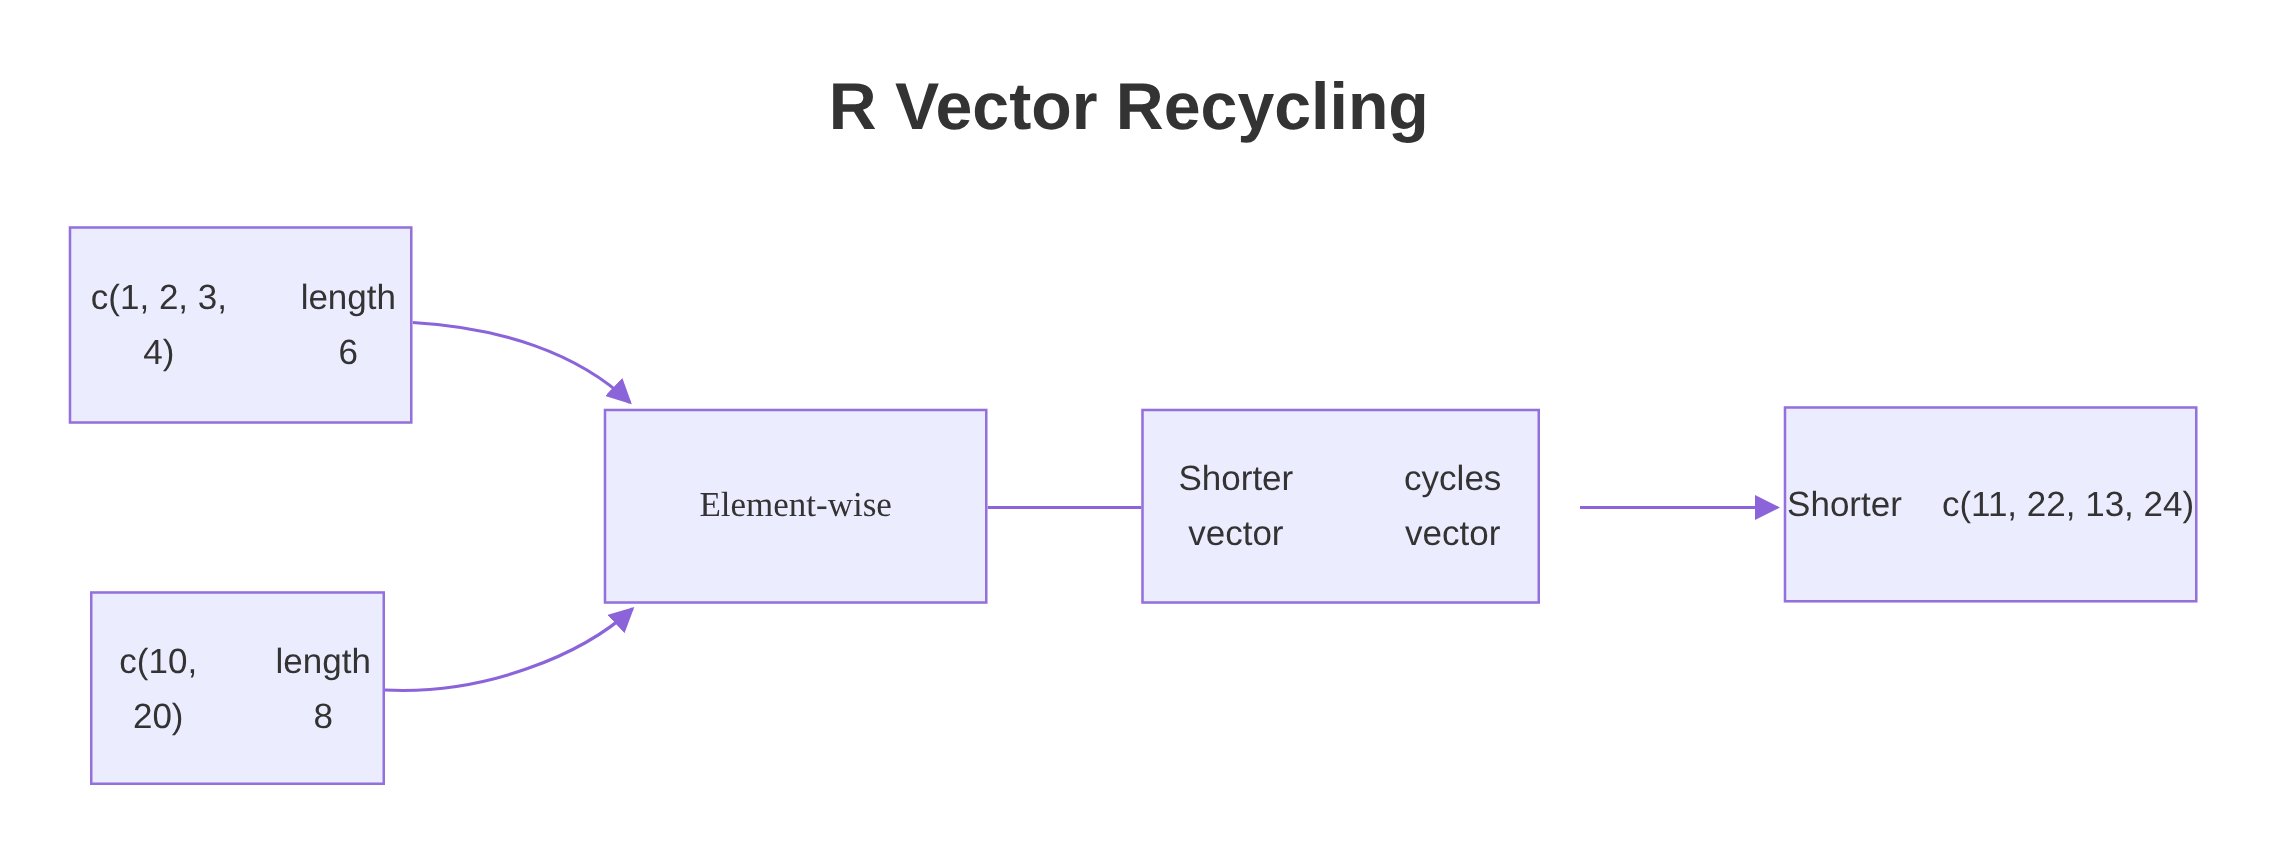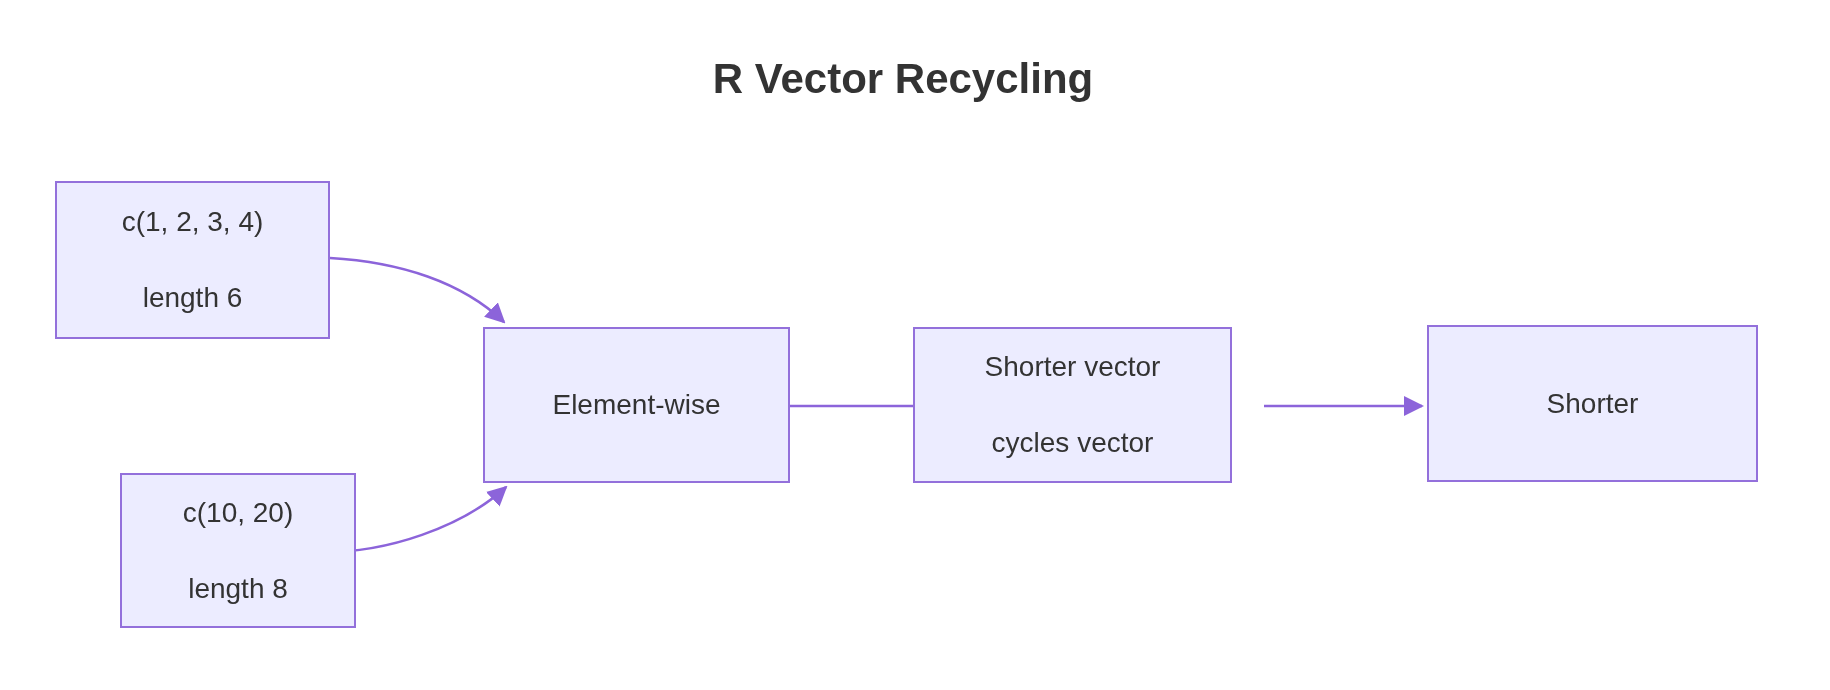--- a/index.html
+++ b/index.html
@@ -17,21 +17,21 @@
     height: 690px;
     background: var(--background);
     font-family: "Liberation Sans", "DejaVu Sans", sans-serif;
     overflow: hidden;
   }
   .diagram-title {
     position: absolute;
     left: 903px;
     top: 55px;
     transform: translateX(-50%);
-    font-size: 42px;
+    font-size: 53px;
     font-weight: bold;
     color: var(--text);
     white-space: nowrap;
   }
   .edges {
     position: absolute;
     left: 0; top: 0;
     width: 1830px;
     height: 690px;
   }
@@ -42,29 +42,28 @@
   }
   .arrowhead { fill: var(--edge); }
   .node {
     position: absolute;
     background: var(--node-fill);
     border: 2px solid var(--node-border);
     color: var(--text);
     font-size: 28px;
     line-height: 44px;
     display: flex;
-    flex-direction: column;
     align-items: center;
     justify-content: center;
     text-align: center;
     gap: 32px;
   }
   #node-vec-long   { left: 55px;   top: 181px; width: 275px; height: 158px; }
-  #node-vec-short  { left: 72px;   top: 473px; width: 236px; height: 155px; margin-left: 48px; }
-  #node-operation  { left: 483px;  top: 327px; width: 307px; height: 156px; }
+  #node-vec-short  { left: 72px;   top: 473px; width: 236px; height: 155px; }
+  #node-operation  { left: 483px;  top: 327px; width: 307px; height: 156px; font-family: Liberation Serif, serif; }
   #node-recycle    { left: 913px;  top: 327px; width: 319px; height: 156px; }
   #node-result     { left: 1427px; top: 325px; width: 331px; height: 157px; }
 </style>
 </head>
 <body>
 
 <div class="canvas">
 
   <div class="diagram-title">R Vector Recycling</div>
 
@@ -94,15 +93,16 @@
     <span>Element-wise</span>
   </div>
 
   <div class="node" id="node-recycle">
     <span>Shorter vector</span>
     <span>cycles vector</span>
   </div>
 
   <div class="node" id="node-result">
     <span>Shorter</span>
+    <span>c(11, 22, 13, 24)</span>
   </div>
 
 </div>
 
 </body></html>

